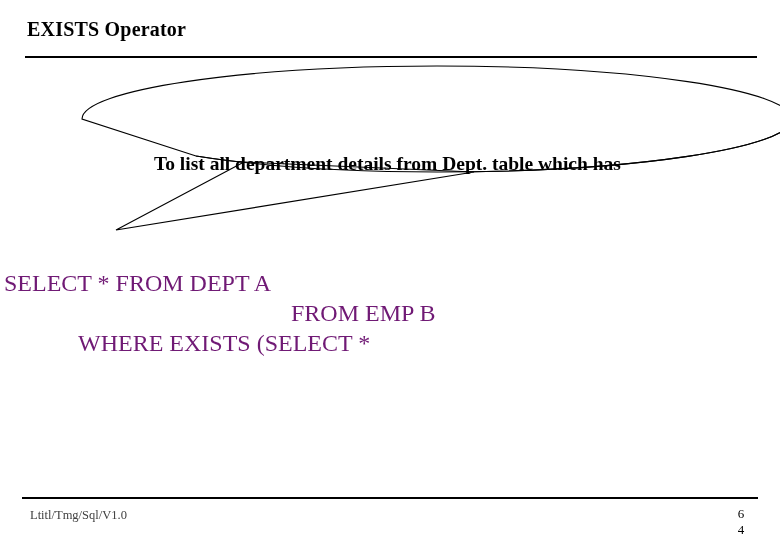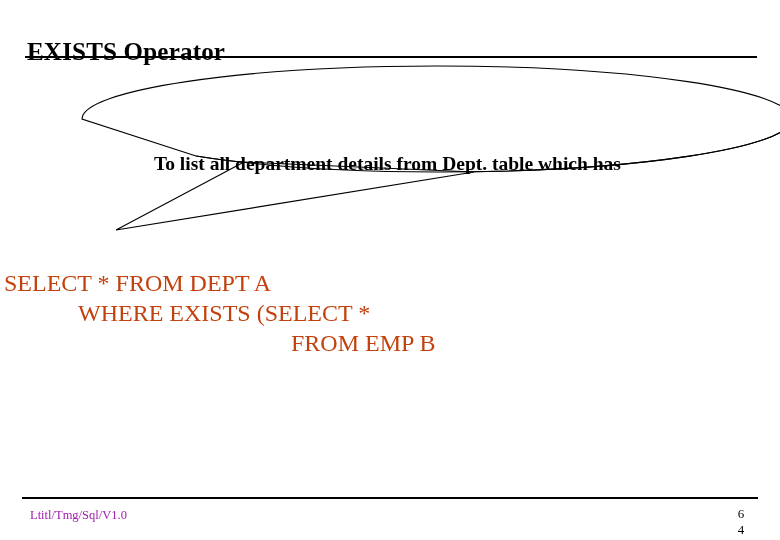--- a/index.html
+++ b/index.html
@@ -15,26 +15,25 @@
     overflow: hidden;
     font-family: "Liberation Serif", "DejaVu Serif", serif;
     color: #000000;
   }
 
   
   #slide-title {
     position: absolute;
     left: 27px;
     top: 18px;
-    font-size: 25px;
+    font-size: 20px;
     font-weight: bold;
     letter-spacing: 0.2px;
     white-space: nowrap;
     color: #000000;
-    margin-top: 20px;
   }
   #title-rule {
     position: absolute;
     left: 25px;
     top: 56px;
     width: 732px;
     height: 0;
     border-top: 2px solid #000000;
   }
 
@@ -66,21 +65,21 @@
   }
 
   
   #sql-block {
     position: absolute;
     left: 0px;
     top: 268px;
     width: 680px;
     font-size: 24px;
     line-height: 30px;
-    color: #c2410c;
+    color: #701a75;
   }
   #sql-block .sql-line {
     display: block;
     white-space: pre;
   }
   .ind0 { padding-left: 4px; }
   .ind1 { padding-left: 78px; }
   .ind2 { padding-left: 291px; }
 
   
@@ -91,21 +90,21 @@
     width: 736px;
     height: 0;
     border-top: 2px solid #000000;
   }
   #footer-left {
     position: absolute;
     left: 30px;
     top: 508px;
     font-size: 12.5px;
     white-space: nowrap;
-    color: #a21caf;
+    color: #404040;
   }
   #page-number {
     position: absolute;
     left: 730px;
     top: 506px;
     width: 22px;
     text-align: center;
     font-size: 13px;
     line-height: 16px;
     color: #000000;
@@ -132,22 +131,22 @@
       <path d="M 152 101 C 215 111, 300 117, 393 117 C 588 117, 748 93, 748 64" fill="none" stroke="#000000" stroke-width="1.1"></path>
     </svg>
 
     <div id="callout-text">
       <span class="cl">To list all department details from Dept. table which has</span>
     </div>
   </div>
 
   <div id="sql-block">
     <span class="sql-line ind0">SELECT * FROM DEPT A</span>
+    <span class="sql-line ind2">FROM EMP B</span>
     <span class="sql-line ind1">WHERE EXISTS (SELECT *</span>
-    <span class="sql-line ind2">FROM EMP B</span>
   </div>
 
   <div id="footer-rule"></div>
   <div id="footer-left">Ltitl/Tmg/Sql/V1.0</div>
   <div id="page-number">
     <span>6</span>
     <span>4</span>
   </div>
 
 </div>

